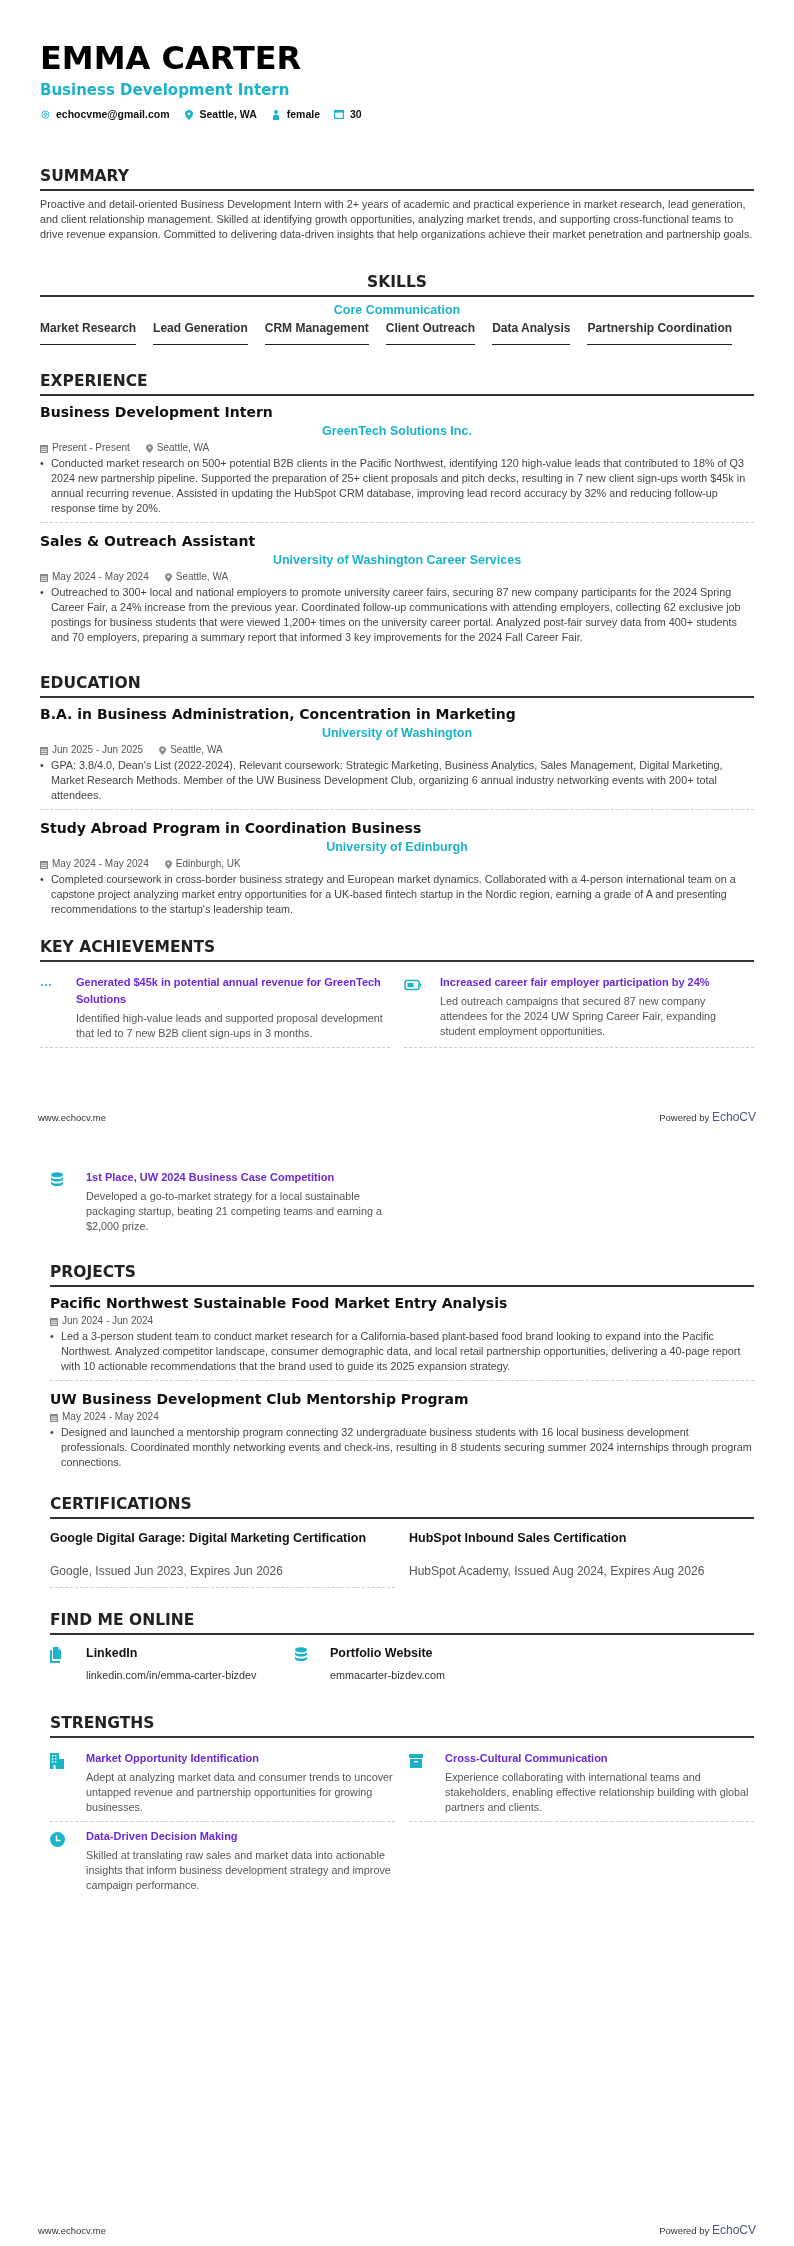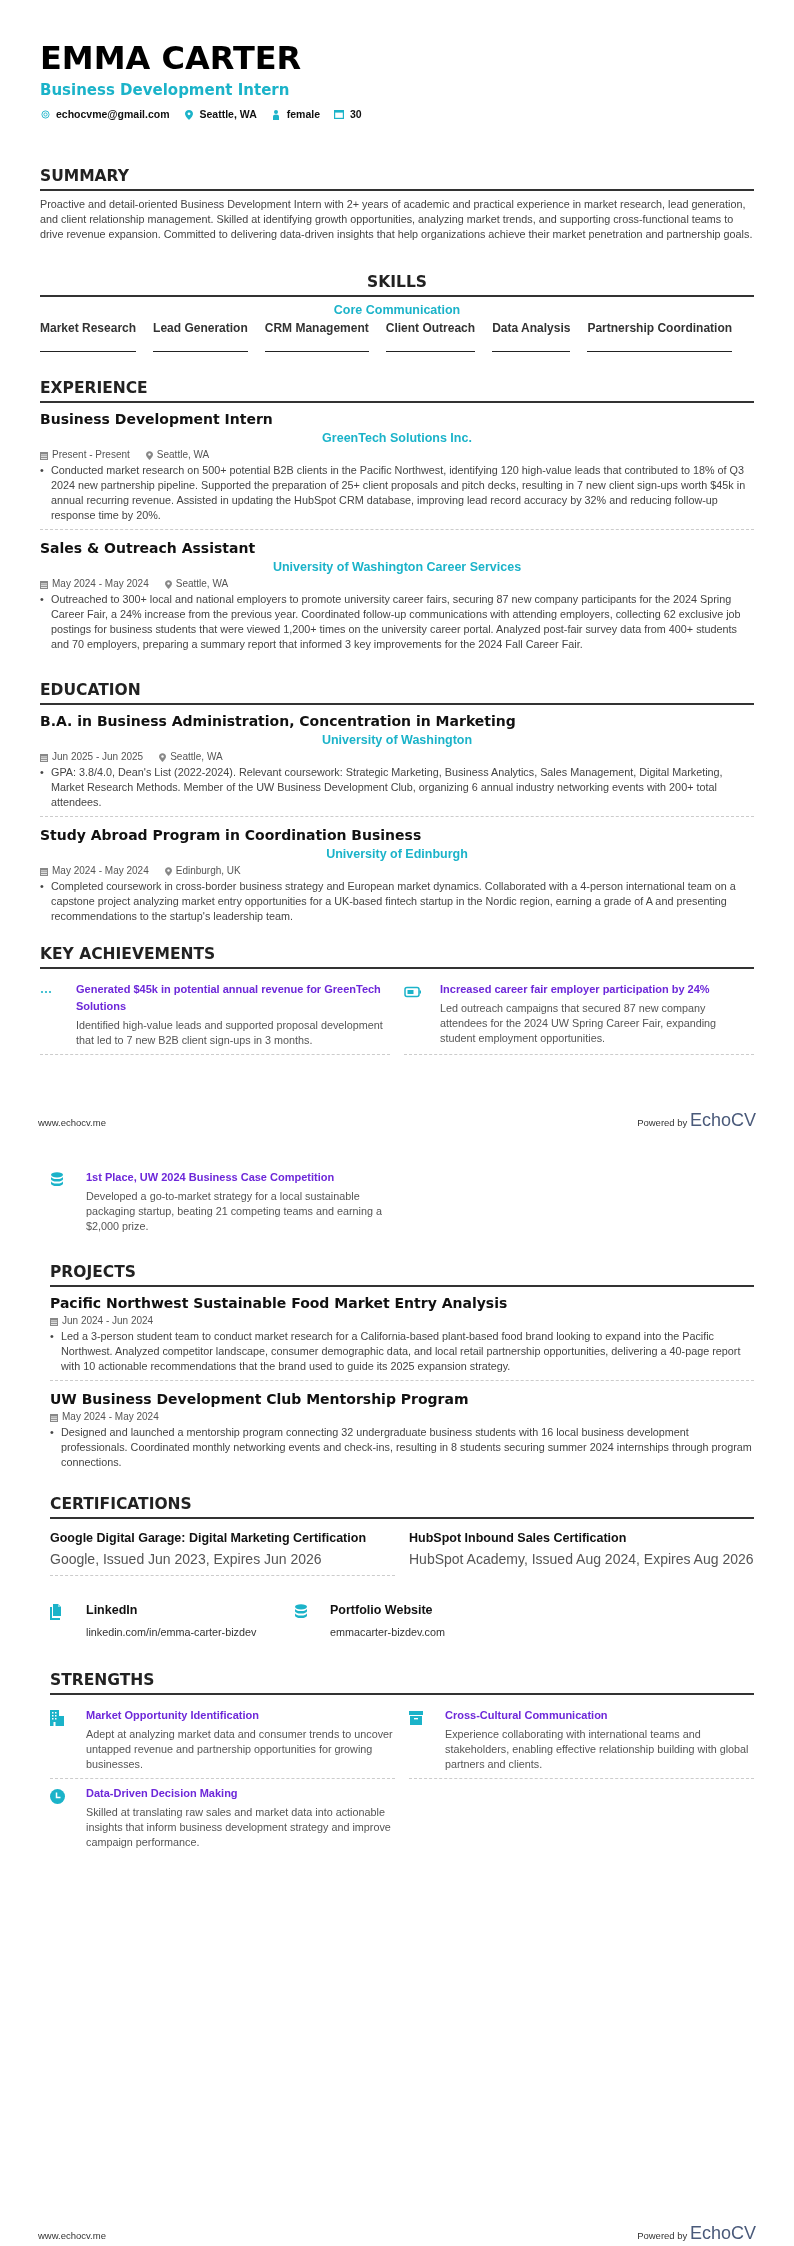--- a/index.html
+++ b/index.html
@@ -47,21 +47,21 @@
       border-bottom: 2.5px solid #333;
       margin-bottom: 6px;
       line-height: 20px;
     }
     .para { font-size: 10.8px; line-height: 15px; color: #444; }
 
     .sub-accent { font-weight: bold; color: #1bb3c9; font-size: 12.5px; margin-bottom: 4px; }
     .skills { display: flex; flex-wrap: wrap; }
     .skill {
       font-weight: bold; font-size: 12px; color: #333;
-      padding-bottom: 16px; border-bottom: 1.5px solid #222;
+      padding-bottom: 9px; border-bottom: 1.5px solid #222;
       margin-right: 17px; margin-bottom: 8px;
     }
 
     .entry { padding-bottom: 6px; border-bottom: 1px dashed #ccc; margin-bottom: 8px; }
     .entry.last { border-bottom: none; }
     .entry-title { font-family: "DejaVu Sans", sans-serif; font-weight: bold; font-size: 14px; color: #111; line-height: 20px; }
     .entry-org { font-weight: bold; color: #1bb3c9; font-size: 12.5px; line-height: 18px; text-align: center; }
     .meta { display: flex; align-items: center; font-size: 10px; color: #555; line-height: 16px; }
     .meta .ic { color: #888; margin-right: 4px; font-size: 9px; }
     .meta .gap { width: 16px; }
@@ -71,30 +71,30 @@
     .grid2 { display: grid; grid-template-columns: 1fr 1fr; column-gap: 14px; }
     .card { display: flex; padding: 6px 0 6px 0; border-bottom: 1px dashed #ccc; }
     .card.nob { border-bottom: none; }
     .card .cic { width: 36px; flex: none; color: #1bb3c9; font-size: 15px; padding-top: 1px; }
     .card-title { font-weight: bold; font-size: 11px; color: #6d28d9; line-height: 17px; }
     .card-desc { font-size: 10.8px; color: #555; line-height: 15px; margin-top: 3px; }
 
     .cert { padding: 4px 0 8px 0; }
     .cert.dash { border-bottom: 1px dashed #ccc; }
     .cert-title { font-weight: bold; font-size: 12.5px; color: #111; line-height: 18px; }
-    .cert-desc { font-size: 14px; color: #555; line-height: 16px; margin-top: 4px; }
+    .cert-desc { font-size: 12px; color: #555; line-height: 16px; margin-top: 16px; }
 
     .online { display: flex; }
     .online-item { display: flex; width: 244px; padding-top: 4px; }
     .online-item .cic { width: 36px; flex: none; color: #1bb3c9; font-size: 15px; }
     .online-title { font-weight: bold; font-size: 12.5px; color: #111; line-height: 17px; }
     .online-url { font-size: 10.8px; color: #333; line-height: 16px; margin-top: 5px; }
 
     .footer { position: absolute; left: 0; width: 794px; display: flex; justify-content: space-between; align-items: baseline; padding: 0 38px 0 38px; font-size: 9.5px; color: #333; }
-    .footer .brand { color: #4a5a7a; font-size: 18px; }
+    .footer .brand { color: #4a5a7a; font-size: 12px; }
 
     svg { display: inline-block; vertical-align: middle; }
   </style>
 </head>
 <body>
 
 <div class="page page1">
   <div class="content">
     <div class="name">EMMA CARTER</div>
     <div class="title">Business Development Intern</div>
@@ -379,20 +379,21 @@
           <div class="cert-desc">Google, Issued Jun 2023, Expires Jun 2026</div>
         </div>
         <div class="cert">
           <div class="cert-title">HubSpot Inbound Sales Certification</div>
           <div class="cert-desc">HubSpot Academy, Issued Aug 2024, Expires Aug 2026</div>
         </div>
       </div>
     </div>
 
     <div style="margin-top:22px;">
+      <div class="section-head">FIND ME ONLINE</div>
       <div class="online">
         <div class="online-item">
           <span class="cic">
             <svg width="13" height="16" viewBox="0 0 13 16">
                 <path d="M3 0h5l3 3v9H3z" fill="#1bb3c9"></path>
                 <path d="M0 3h2v11h8v2H0z" fill="#1bb3c9"></path>
                 <path d="M8 0v3h3z" fill="#8fdbe6"></path>
               </svg>
           </span>
           <div>

